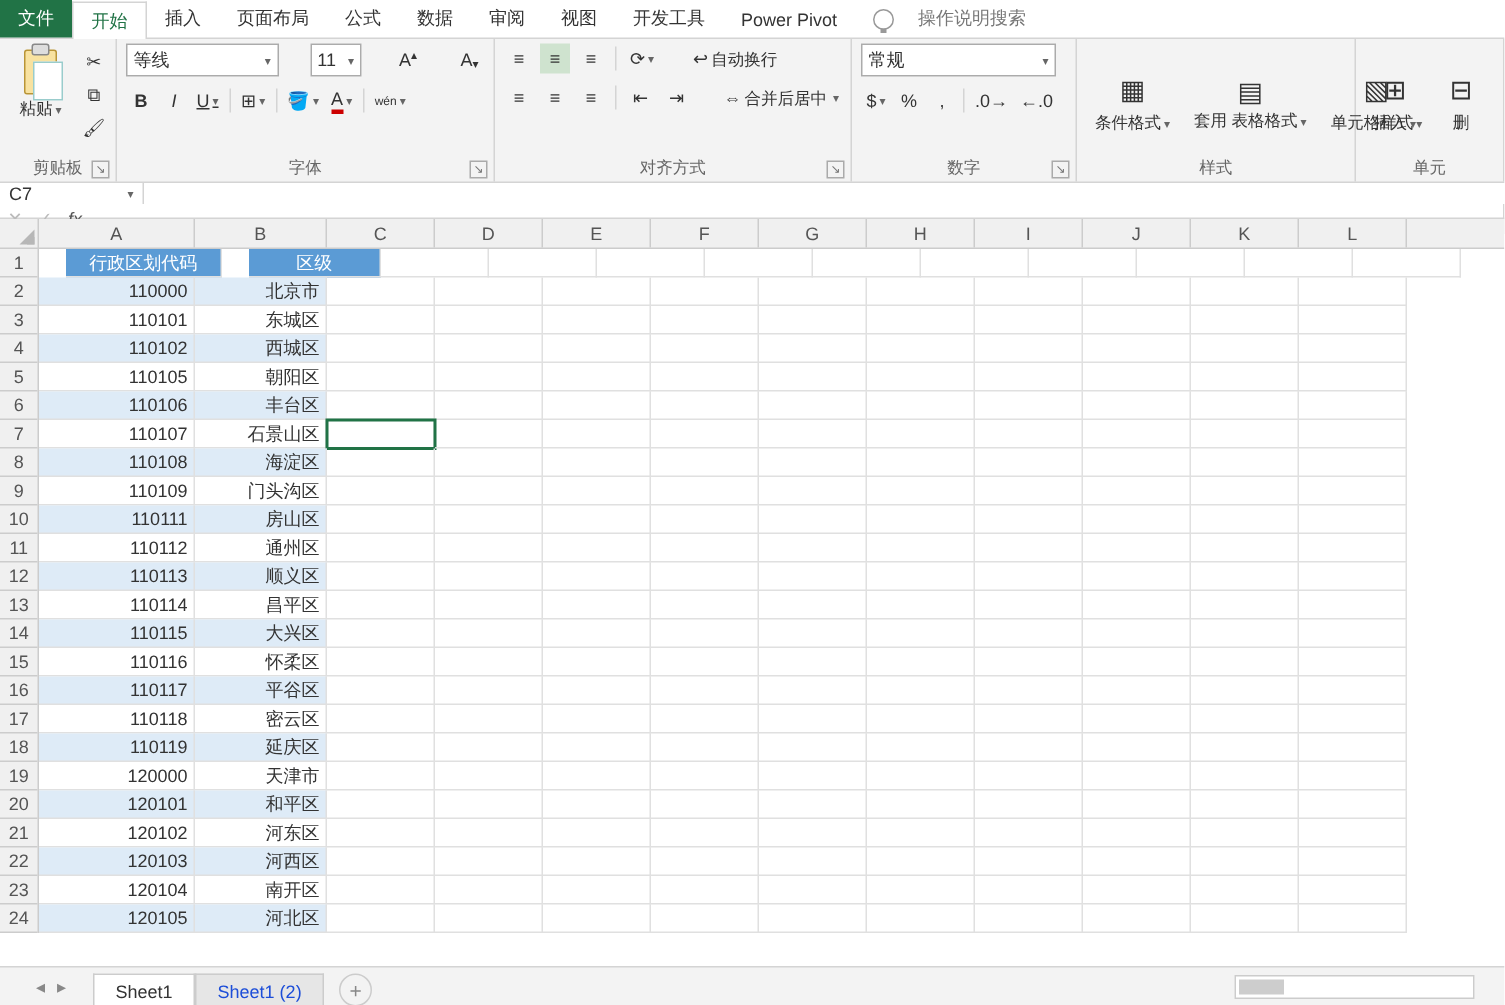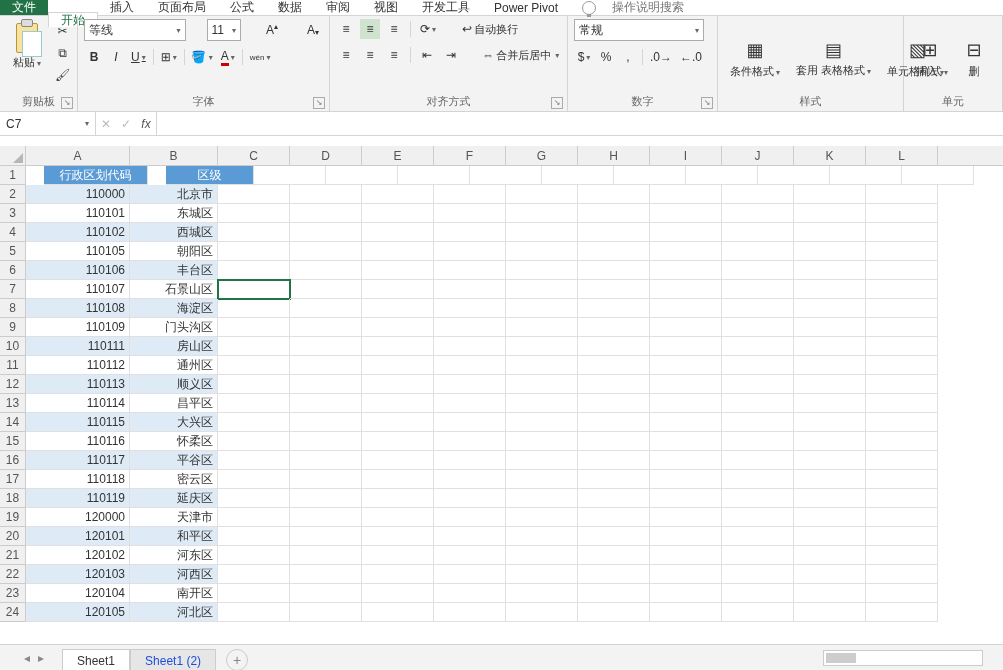--- a/index.html
+++ b/index.html
@@ -1,22 +1,22 @@
 <!DOCTYPE html>
 <html><head>
 <meta charset="utf-8">
 <style>
 * { margin:0; padding:0; box-sizing:border-box; font-family:"Microsoft YaHei",Arial,sans-serif; }
 body { background:#fff; font-size:12px; color:#333; width:1003px; height:670px; overflow:hidden; position:relative; }
 
 
-.menubar { height:16px; display:flex; align-items:stretch; background:#fff; border-bottom:1px solid #d4d4d4; }
+.menubar { height:26px; display:flex; align-items:stretch; background:#fff; border-bottom:1px solid #d4d4d4; }
 .menubar .tab { padding:0 12px; display:flex; align-items:center; cursor:pointer; font-size:12px; color:#333; }
 .menubar .file { background:#217346; color:#fff; }
-.menubar .active { background:#fff; color:#217346; border:1px solid #d4d4d4; border-bottom:none; position:relative; top:12px; }
+.menubar .active { background:#fff; color:#217346; border:1px solid #d4d4d4; border-bottom:none; position:relative; top:1px; }
 .menubar .tell { display:flex; align-items:center; color:#777; gap:16px; }
 .bulb { width:14px; height:14px; border:1px solid #999; border-radius:50%; position:relative; }
 .bulb::after{content:""; position:absolute; bottom:-3px; left:4px; width:4px; height:3px; background:#999;}
 
 
 .ribbon { height:96px; background:#f3f3f3; border-bottom:1px solid #d4d4d4; display:flex; }
 .group { border-right:1px solid #d4d4d4; display:flex; flex-direction:column; position:relative; padding:3px 6px 16px 6px; }
 .group-label { position:absolute; bottom:2px; left:0; right:0; text-align:center; font-size:11px; color:#666; }
 .launcher { position:absolute; bottom:2px; right:4px; width:12px; height:12px; border:1px solid #aaa; font-size:8px; text-align:center; line-height:10px; color:#777; cursor:pointer;}
 .btnrow { display:flex; align-items:center; gap:4px; }
@@ -27,21 +27,21 @@
 .bigicon { width:28px; height:28px; display:flex; align-items:center; justify-content:center; font-size:18px; }
 .vline{width:1px;background:#d4d4d4;align-self:stretch;margin:2px 2px;}
 
 
 .paste-ic{width:30px;height:34px;position:relative;}
 .paste-ic .board{position:absolute;left:4px;top:2px;width:22px;height:30px;background:#f8e2a0;border:1px solid #b99537;border-radius:2px;}
 .paste-ic .clip{position:absolute;left:9px;top:-2px;width:12px;height:8px;border:1px solid #888;border-radius:2px;background:#ddd;}
 .paste-ic .sheet{position:absolute;left:10px;top:10px;width:20px;height:26px;background:#fff;border:1px solid #9cc;}
 
 
-.fbar { height:24px; border-bottom:1px solid #d4d4d4; display:flex; align-items:stretch; background:#fff;}
+.fbar { height:24px; border-bottom:1px solid #d4d4d4; display:flex; align-items:stretch; background:#fff;flex-direction:column;}
 .namebox { width:96px; border-right:1px solid #d4d4d4; display:flex; align-items:center; padding:0 6px; justify-content:space-between;}
 .fx-btns { display:flex; align-items:center; border-right:1px solid #d4d4d4; }
 .fx-btns .sbtn{color:#bbb;}
 .fx { font-style:italic; }
 .finput { flex:1; padding:0 6px; display:flex; align-items:center;}
 
 
 .gridwrap { position:absolute; top:146px; left:0; right:0; bottom:26px; overflow:hidden; background:#fff;}
 .corner { position:absolute; left:0; top:0; width:26px; height:20px; background:#f0f0f0; border-right:1px solid #ccc; border-bottom:1px solid #ccc;}
 .corner::after{content:"";position:absolute;right:2px;bottom:2px;border:5px solid transparent;border-right-color:#b7b7b7;border-bottom-color:#b7b7b7;}

